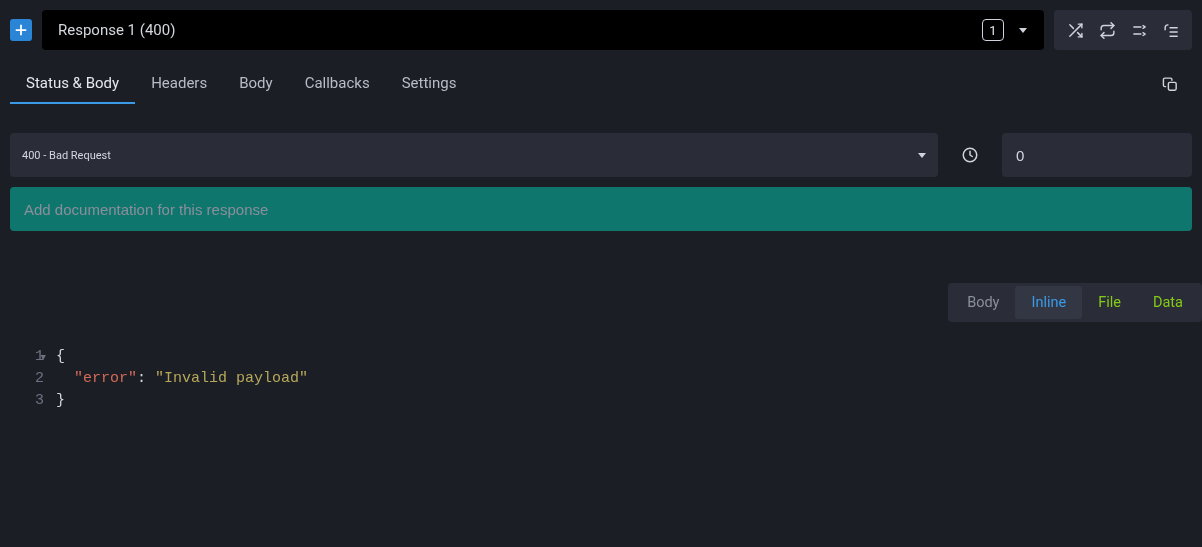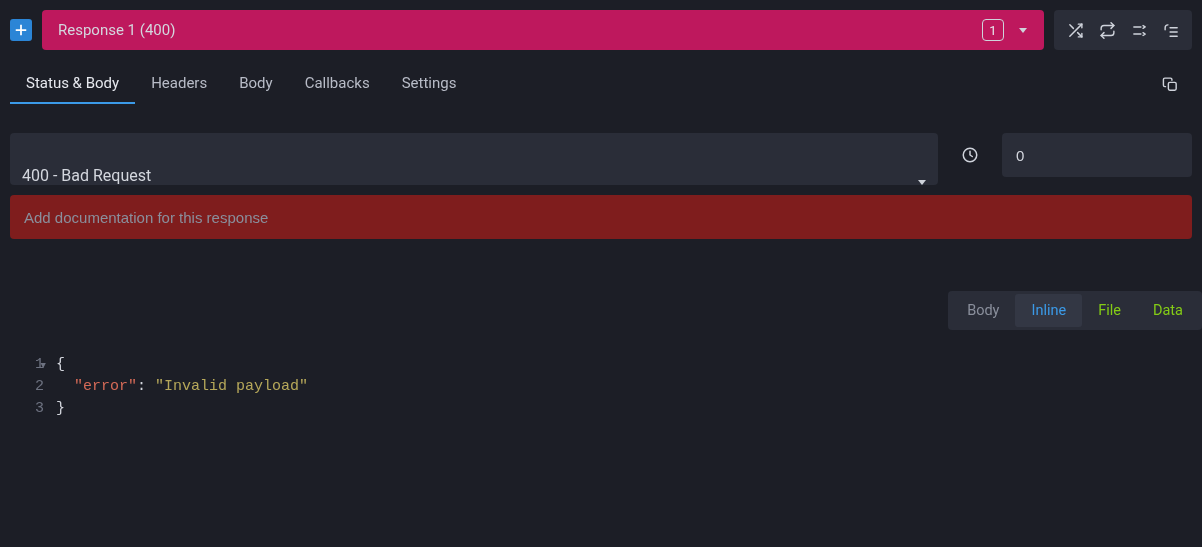--- a/index.html
+++ b/index.html
@@ -31,21 +31,21 @@
     border-radius: 3px;
     font-size: 16px;
     font-weight: 300;
     cursor: pointer;
     flex-shrink: 0;
   }
 
   .title-bar {
     flex: 1;
     height: 40px;
-    background: #be185d;
+    background: #000000;
     border-radius: 4px;
     display: flex;
     align-items: center;
     padding: 0 8px 0 16px;
   }
   .title-bar .title-text {
     flex: 1;
     font-size: 15px;
     color: #d4d7de;
   }
@@ -132,27 +132,27 @@
   .status-row {
     display: flex;
     gap: 10px;
     padding: 28px 10px 0 10px;
     align-items: stretch;
   }
   .status-select {
     flex: 1;
     background: #2a2d38;
     border-radius: 4px;
-    height: 52px;
-    display: flex;
-    align-items: flex-end;
+    height: 44px;
+    display: flex;
+    align-items: center;
     padding: 0 12px;
     cursor: pointer;
     color: #d4d7de;
-    font-size: 16px;
+    font-size: 11px;
   }
   .status-select .sel-text { flex: 1; }
   .clock-btn {
     width: 44px;
     height: 44px;
     display: flex;
     align-items: center;
     justify-content: center;
     color: #cfd3db;
   }
@@ -168,21 +168,21 @@
     padding: 0 14px;
     outline: none;
   }
 
   .doc-row {
     margin: 10px 10px 0 10px;
   }
   .doc-input {
     width: 100%;
     height: 44px;
-    background: #7f1d1d;
+    background: #0f766e;
     border: none;
     border-radius: 4px;
     color: #d4d7de;
     font-size: 15px;
     padding: 0 14px;
     outline: none;
   }
   .doc-input::placeholder { color: #8a8f9c; }
 
   .body-mode-row {

